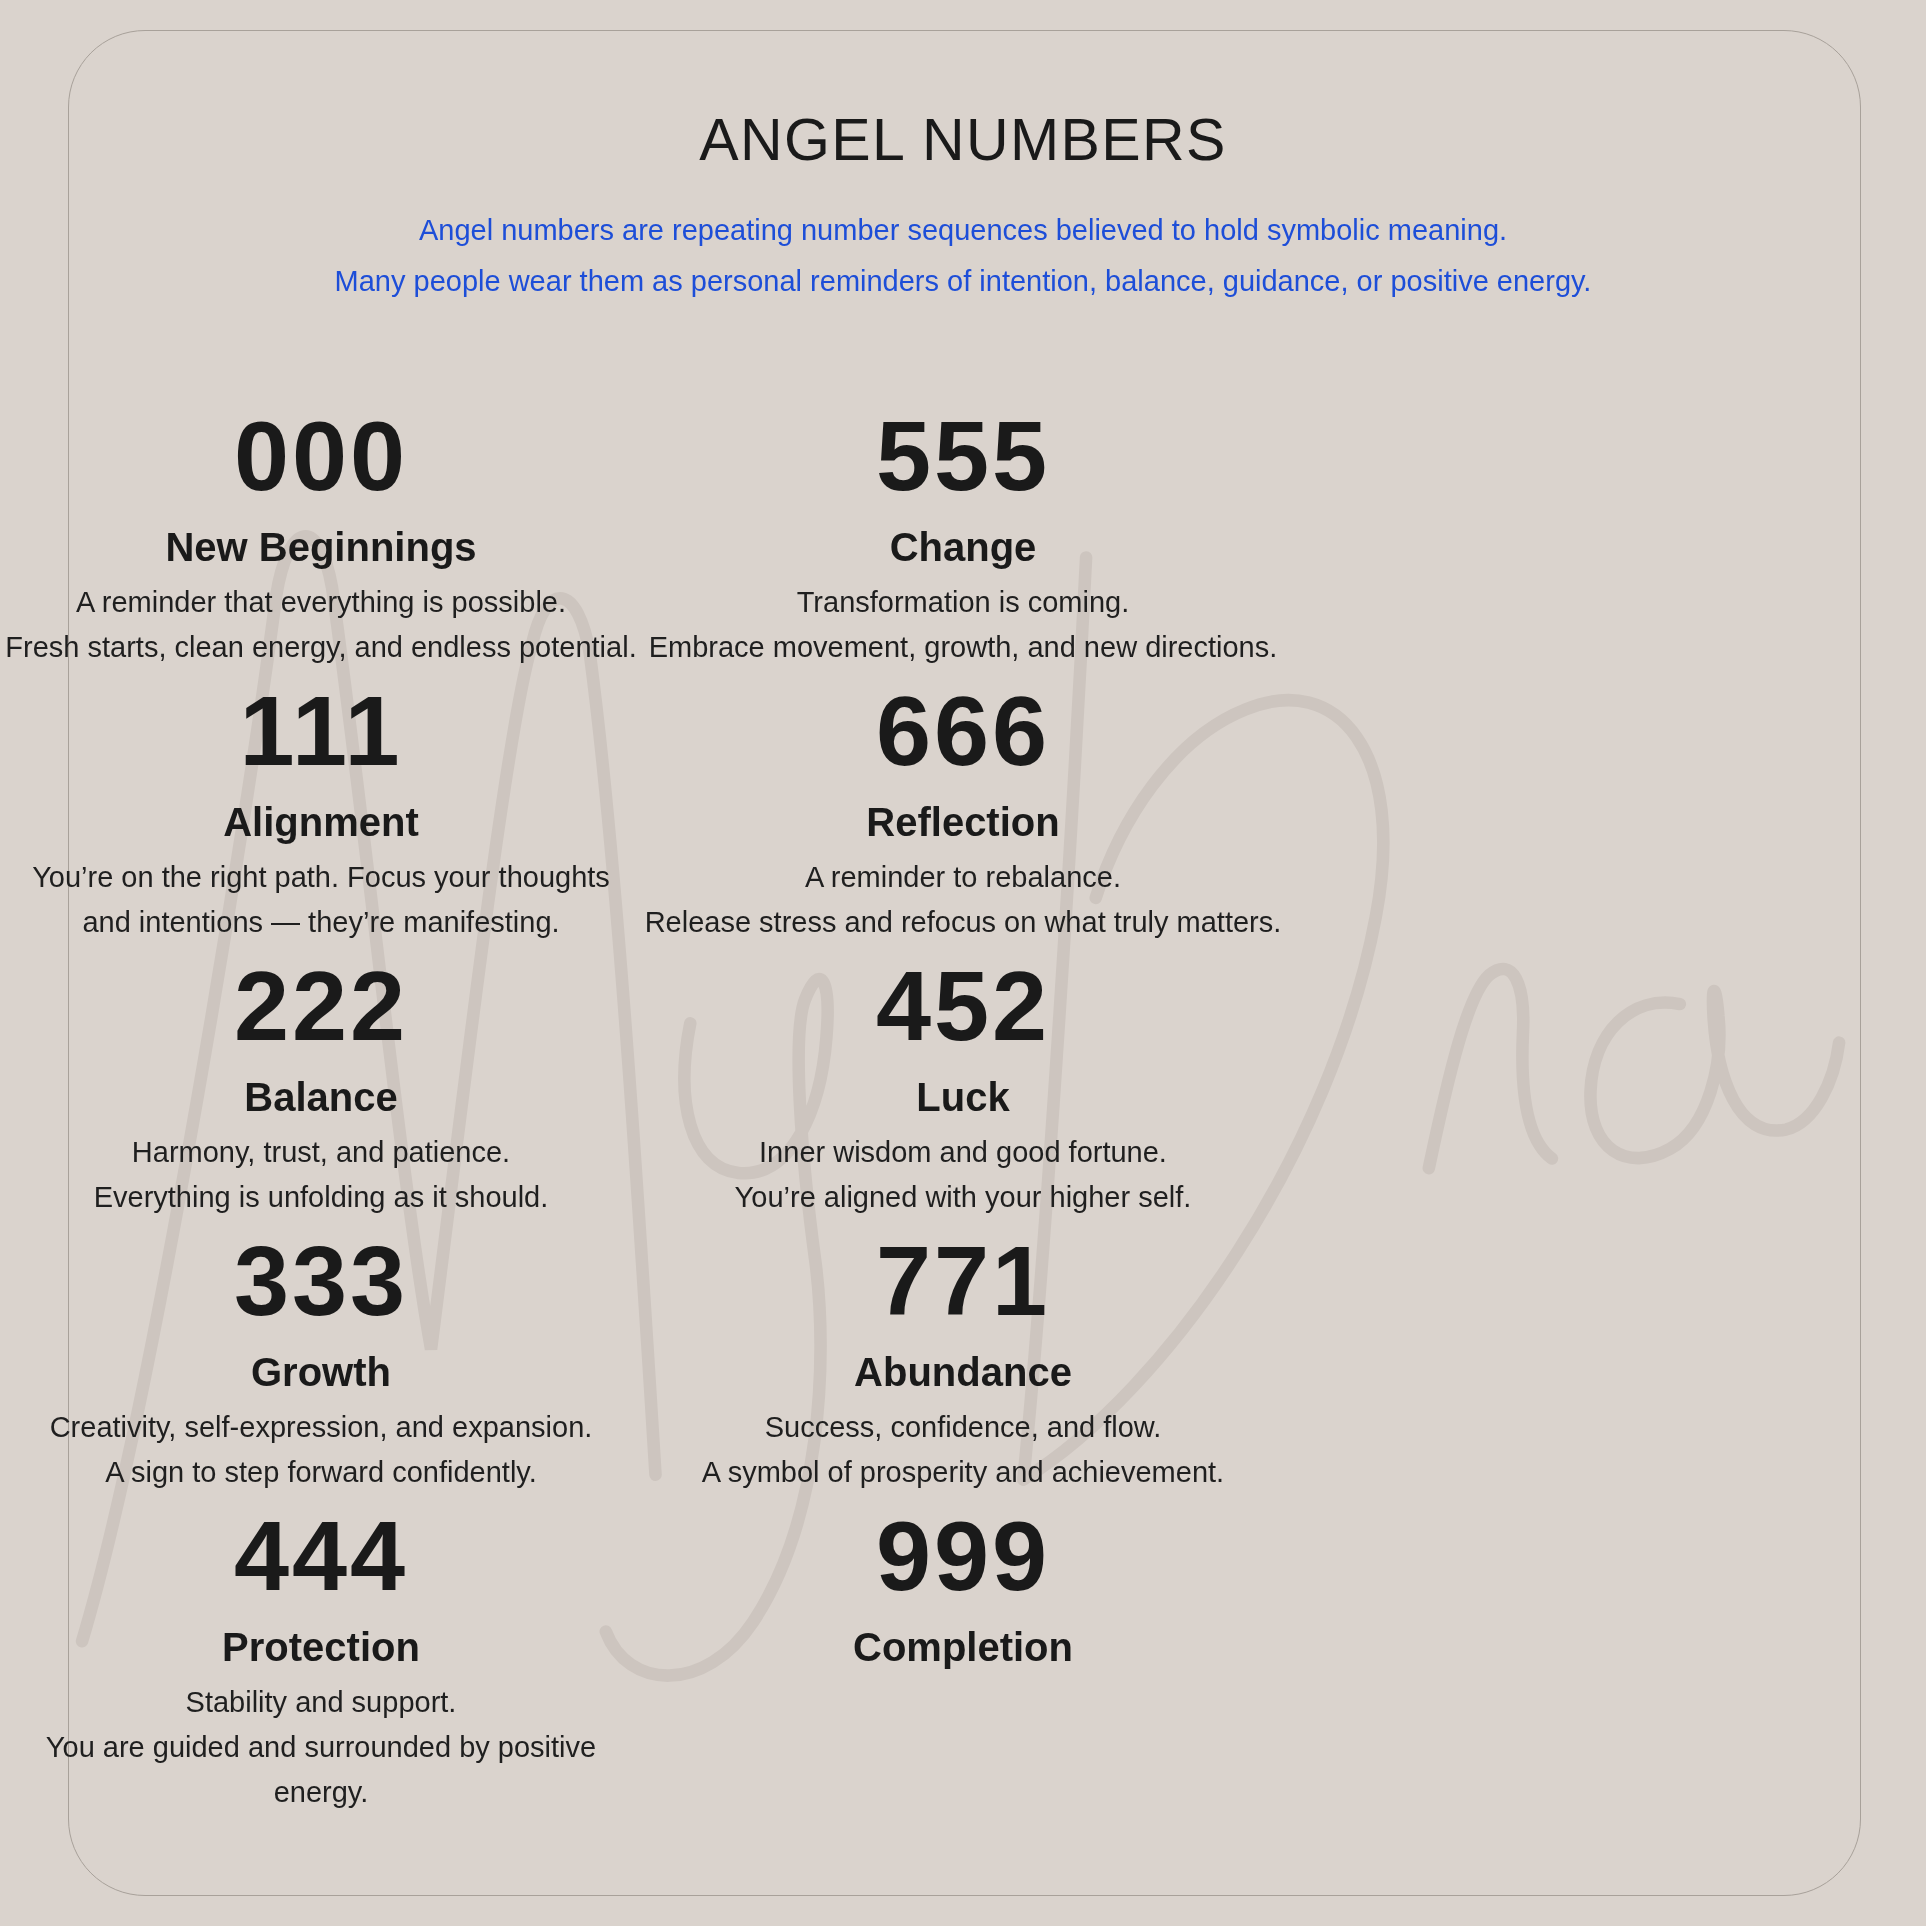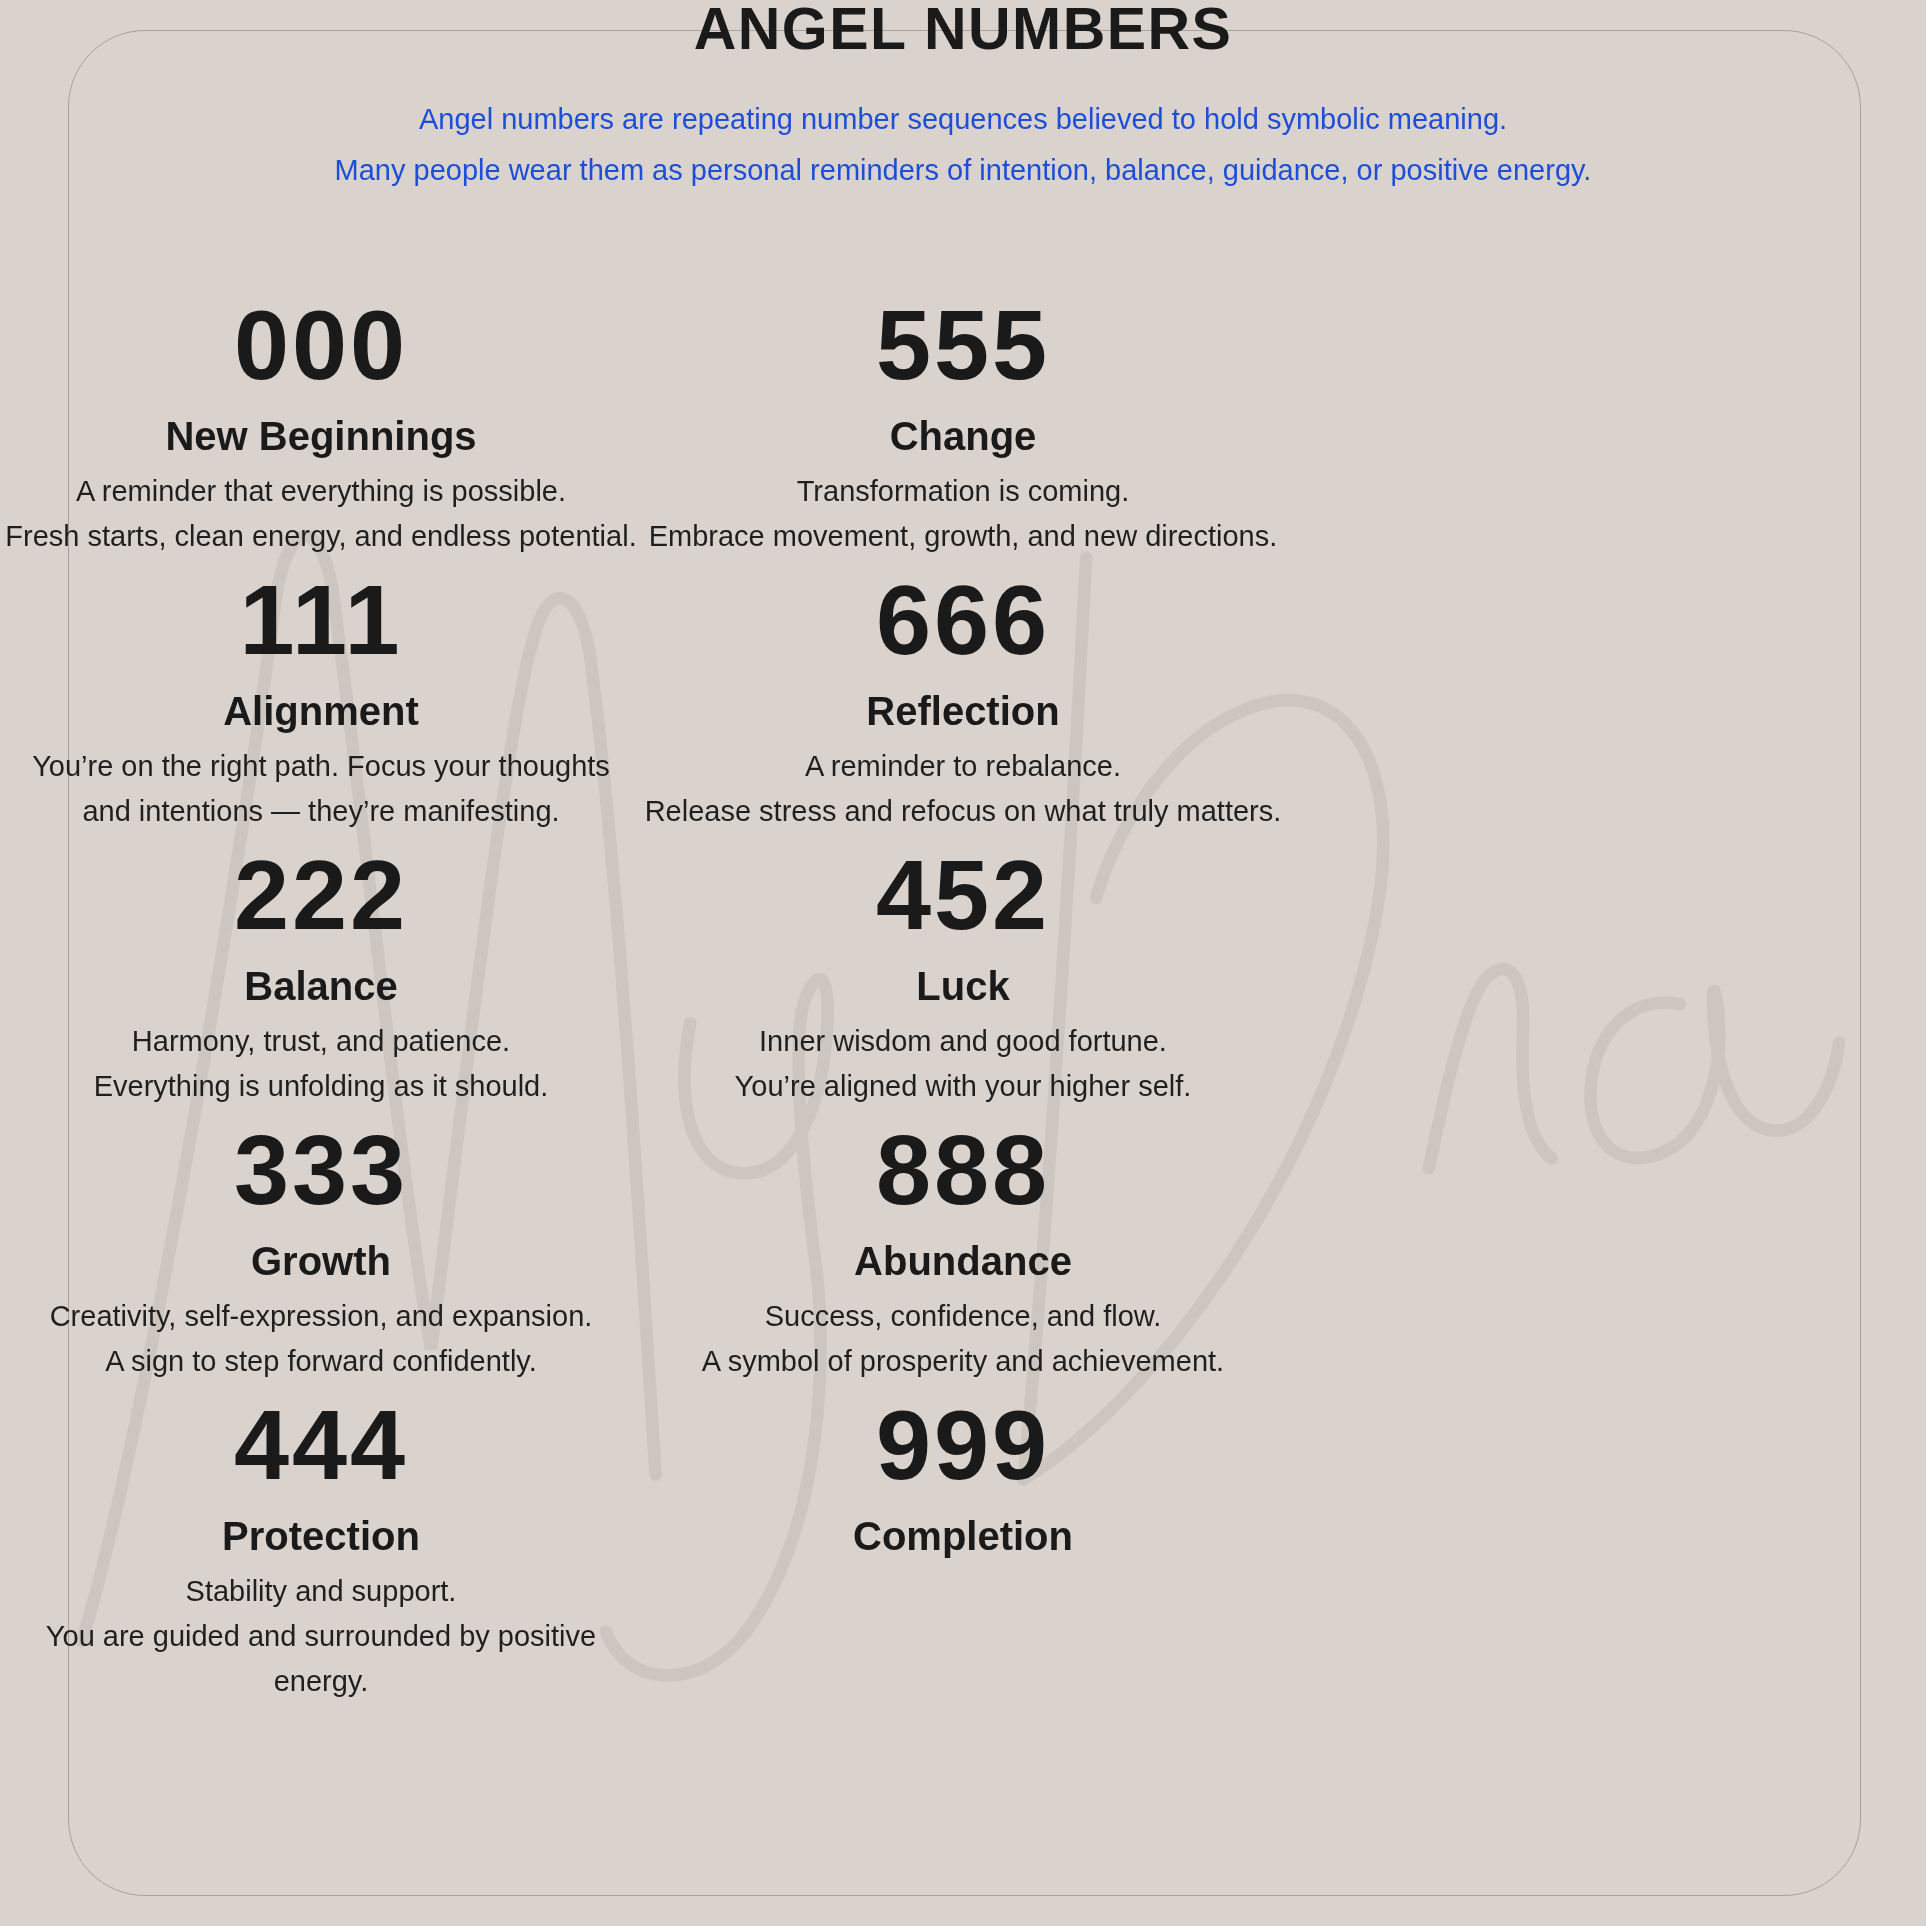--- a/index.html
+++ b/index.html
@@ -26,23 +26,24 @@
     position: absolute;
     inset: 0;
     z-index: 0;
   }
   .content {
     position: relative;
     z-index: 1;
     text-align: center;
   }
   .title {
+    margin-top: 111px;
     font-size: 59px;
     line-height: 1;
-    font-weight: 700;
+    font-weight: 400;
     letter-spacing: 1.4px;
   }
   .subtitle {
     margin-top: 35px;
     font-size: 29px;
     line-height: 51px;
     font-weight: 400;
     color: #1d4ed8;
   }
   .grid {
@@ -168,21 +169,21 @@
     <div class="entry">
       <div class="num">452</div>
       <div class="keyword">Luck</div>
       <div class="desc">
         <div>Inner wisdom and good fortune.</div>
         <div>You’re aligned with your higher self.</div>
       </div>
     </div>
 
     <div class="entry">
-      <div class="num">888</div>
+      <div class="num">771</div>
       <div class="keyword">Abundance</div>
       <div class="desc">
         <div>Success, confidence, and flow.</div>
         <div>A symbol of prosperity and achievement.</div>
       </div>
     </div>
 
     <div class="entry">
       <div class="num">999</div>
       <div class="keyword">Completion</div>

